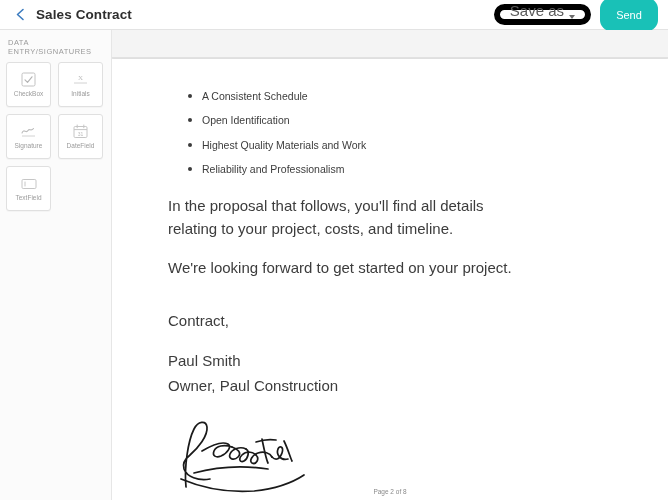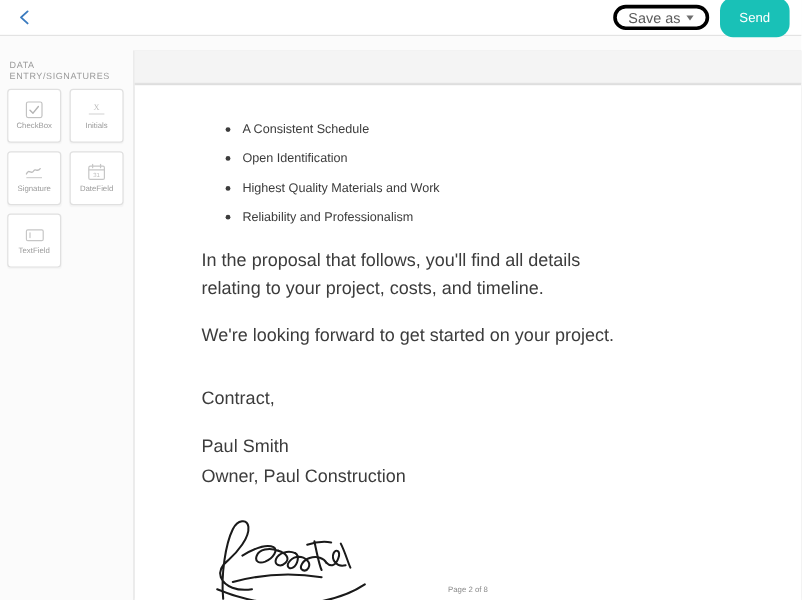--- a/index.html
+++ b/index.html
@@ -46,27 +46,27 @@
   .header-right {
     margin-left: auto;
     display: flex;
     align-items: center;
     gap: 9px;
   }
   .btn-saveas {
     height: 21px;
     min-width: 72px;
     padding: 0 10px;
-    border: 3px solid #000000;
+    border: 6px solid #000000;
     border-radius: 11px;
     background: #ffffff;
     color: #5a5a5a;
-    font-size: 12px;
-    display: flex;
-    align-items: center;
+    font-size: 15px;
+    display: flex;
+    align-items: flex-end;
     justify-content: center;
     gap: 5px;
     cursor: pointer;
   }
   .caret {
     width: 0; height: 0;
     border-left: 3.5px solid transparent;
     border-right: 3.5px solid transparent;
     border-top: 4px solid #6e6e6e;
   }
@@ -83,21 +83,20 @@
     justify-content: center;
     cursor: pointer;
     border: none;
   }
 
   
   .body {
     flex: 1 1 auto;
     display: flex;
     min-height: 0;
-    margin-top: 12px;
   }
 
   
   .sidebar {
     width: 112px;
     flex: 0 0 112px;
     background: #fbfbfb;
     border-right: 1px solid #e6e6e6;
     padding-top: 8px;
   }
@@ -224,20 +223,21 @@
 <div class="app">
 
   <div class="header">
     <div class="back-btn">
       <span>
         <svg width="11" height="13" viewBox="0 0 11 13">
           <polyline points="8,1.5 2.5,6.5 8,11.5" fill="none" stroke="#3b7bbf" stroke-width="1.6" stroke-linecap="round" stroke-linejoin="round"></polyline>
         </svg>
       </span>
     </div>
+    <div class="doc-title">Sales Contract</div>
     <div class="header-right">
       <div class="btn-saveas">
         <span>Save as</span>
         <span class="caret"></span>
       </div>
       <div class="btn-send">
         <span>Send</span>
       </div>
     </div>
   </div>

